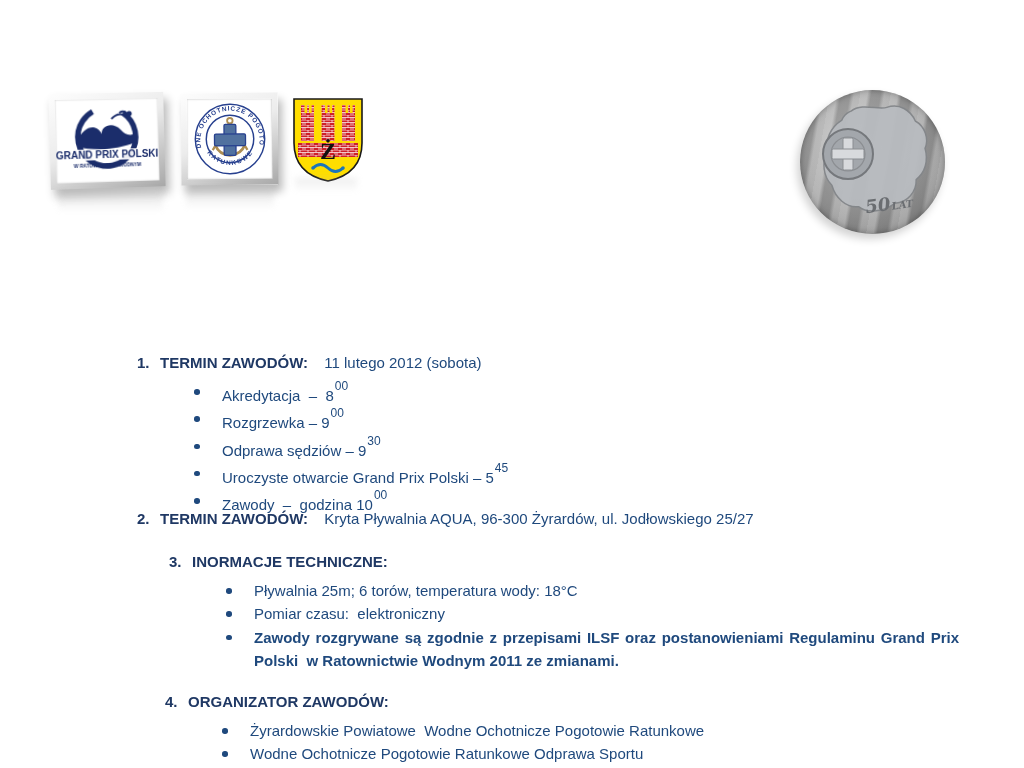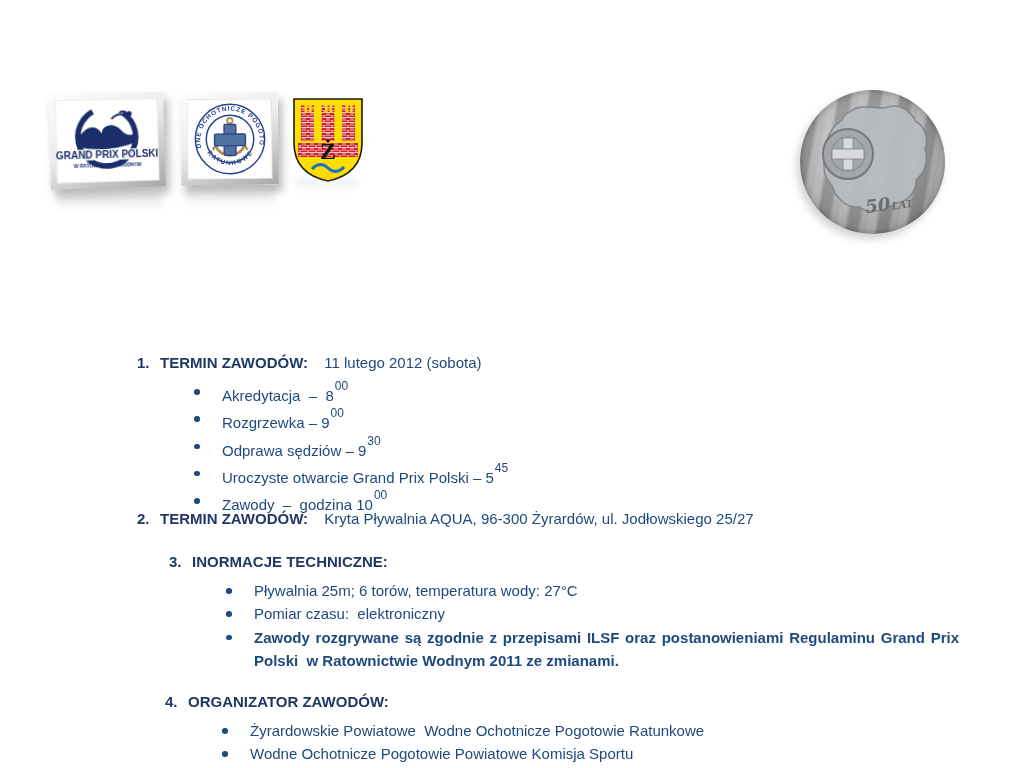--- a/index.html
+++ b/index.html
@@ -195,31 +195,31 @@
           <div class="bullet-row"><span class="dot"></span><span class="bullet-text">Uroczyste otwarcie Grand Prix Polski – 5</span><sup class="hrs">45</sup></div>
           <div class="bullet-row"><span class="dot"></span><span class="bullet-text">Zawody  –  godzina 10</span><sup class="hrs">00</sup></div>
         </div>
       </div>
       <div class="section" style="top: 508px;">
         <div class="sec-heading"><span class="sec-num">2.</span><span>TERMIN ZAWODÓW:</span><span class="sec-rest"> Kryta Pływalnia AQUA, 96-300 Żyrardów, ul. Jodłowskiego 25/27</span></div>
       </div>
       <div class="section" style="top: 551px; margin-left: 32px;">
         <div class="sec-heading"><span class="sec-num">3.</span><span>INORMACJE TECHNICZNE:</span><span class="sec-rest"></span></div>
         <div class="bullets">
-          <div class="bullet-row"><span class="dot"></span><span class="bullet-text">Pływalnia 25m; 6 torów, temperatura wody: 27°C</span></div>
+          <div class="bullet-row"><span class="dot"></span><span class="bullet-text">Pływalnia 25m; 6 torów, temperatura wody: 18°C</span></div>
           <div class="bullet-row"><span class="dot"></span><span class="bullet-text">Pomiar czasu:  elektroniczny</span></div>
           <div class="bullet-row justify">
             <span class="dot"></span>
             <span class="bullet-text">Zawody rozgrywane są zgodnie z przepisami ILSF oraz postanowieniami Regulaminu Grand Prix Polski  w Ratownictwie Wodnym 2011 ze zmianami.</span>
           </div>
         </div>
       </div>
       <div class="section" style="top: 691px; margin-left: 28px;">
         <div class="sec-heading"><span class="sec-num">4.</span><span>ORGANIZATOR ZAWODÓW:</span><span class="sec-rest"></span></div>
         <div class="bullets">
           <div class="bullet-row"><span class="dot"></span><span class="bullet-text">Żyrardowskie Powiatowe  Wodne Ochotnicze Pogotowie Ratunkowe</span></div>
-          <div class="bullet-row"><span class="dot"></span><span class="bullet-text">Wodne Ochotnicze Pogotowie Powiatowe Komisja Sportu</span></div>
+          <div class="bullet-row"><span class="dot"></span><span class="bullet-text">Wodne Ochotnicze Pogotowie Ratunkowe Odprawa Sportu</span></div>
           <div class="bullet-row"></div>
         </div>
       </div>
     </div>
 
 </div>
 
 </body></html>

